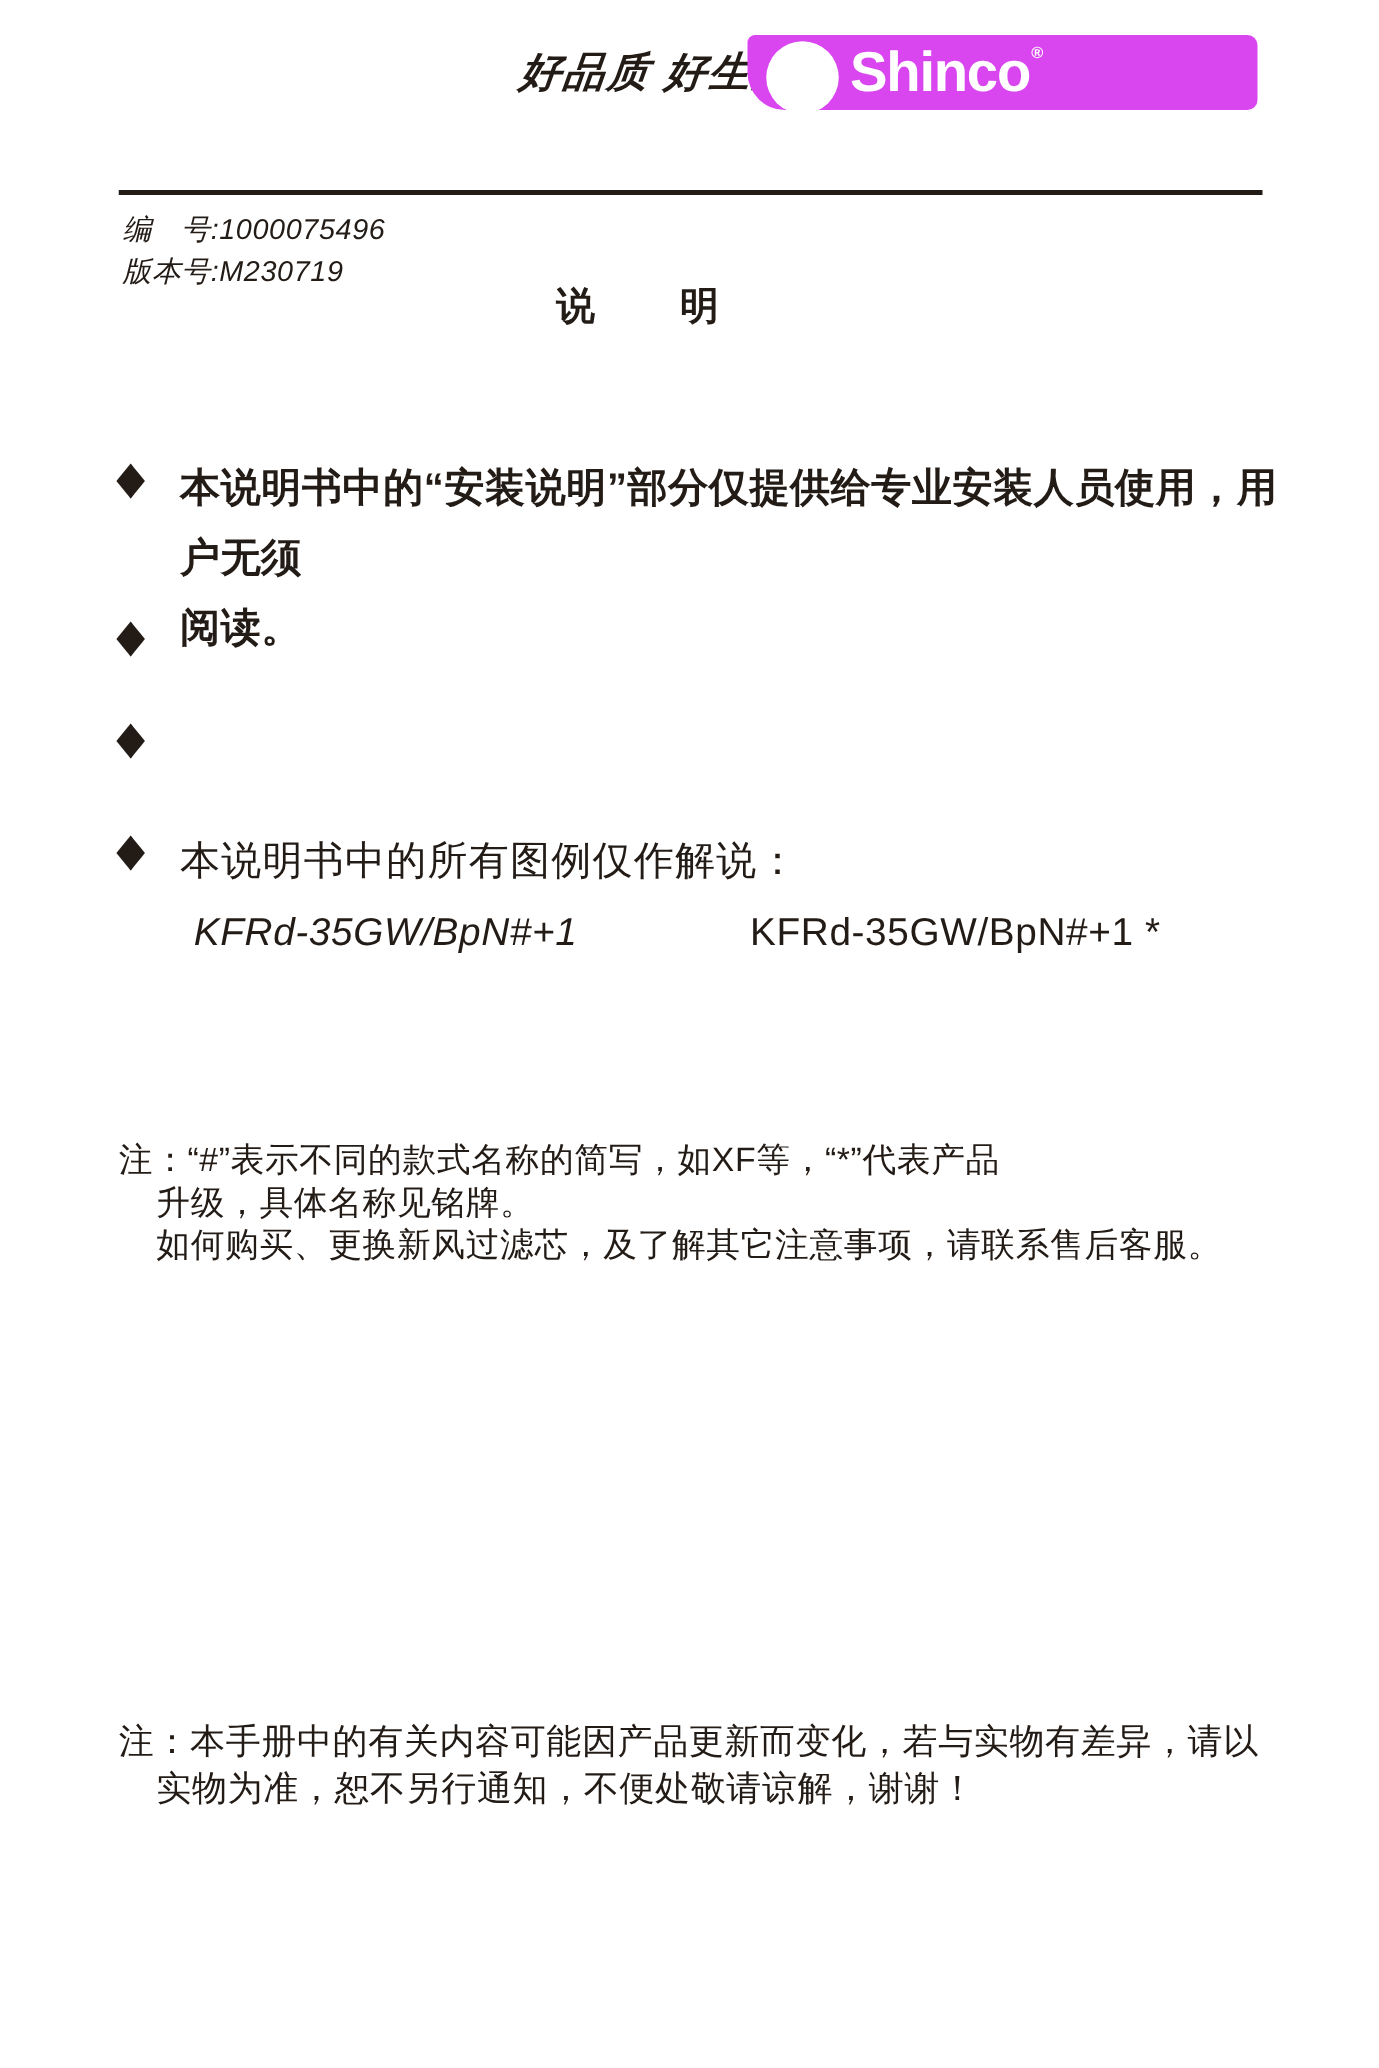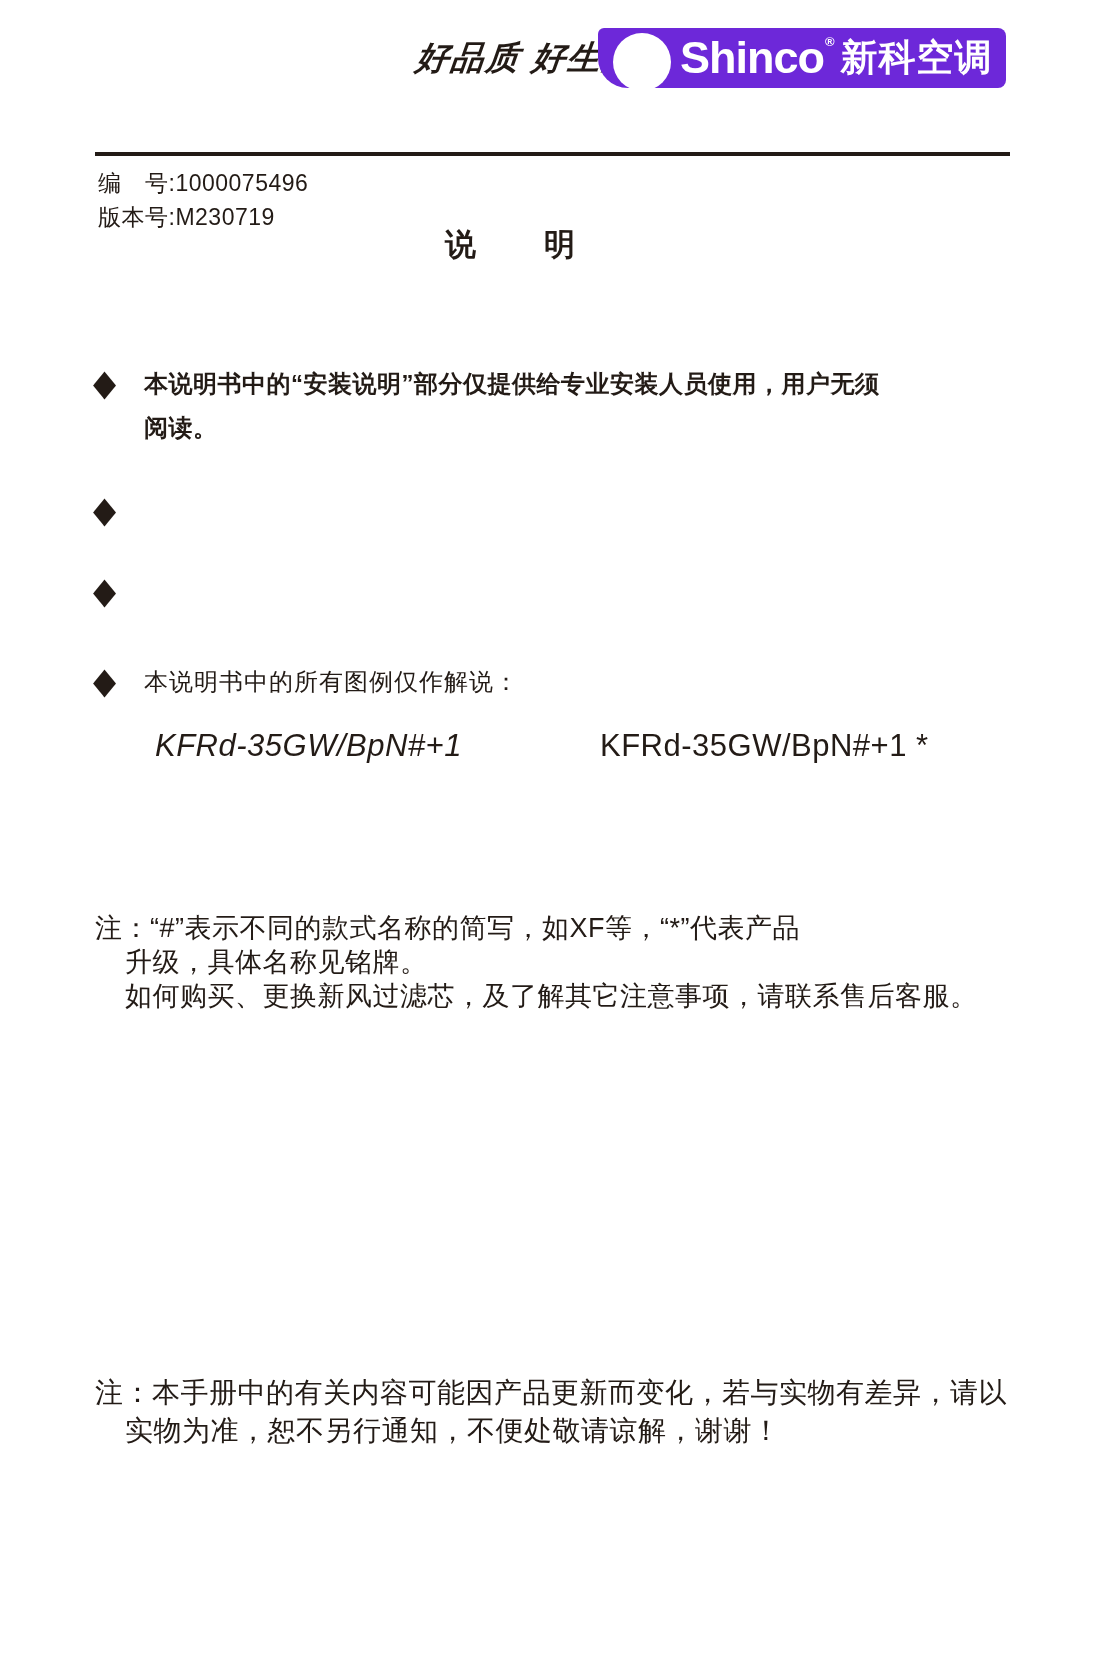--- a/index.html
+++ b/index.html
@@ -22,21 +22,21 @@
     font-size: 33px; line-height: 44px;
     font-weight: 900; font-style: italic;
     transform: skewX(-6deg);
     letter-spacing: 2px;
     color: #231b16;
     white-space: nowrap;
   }
   .logo-box {
     position: absolute; left: 598px; top: 28px;
     width: 408px; height: 60px;
-    background: #6d28d9;
+    background: #d946ef;
     border-radius: 6px 8px 8px 30px;
   }
   .logo-notch {
     position: absolute; left: 15px; top: 5px;
     width: 58px; height: 58px;
     border-radius: 50%;
     background: #ffffff;
     z-index: 1;
   }
   .logo-text {
@@ -60,21 +60,21 @@
   .divider {
     position: absolute; left: 95px; top: 152px;
     width: 915px; height: 4px; background: #231b16;
   }
 
   
   .doc-info {
     position: absolute; left: 98px; top: 166px;
     font-size: 23px; line-height: 34px; letter-spacing: 0.5px;
   }
-  .doc-info .row { white-space: nowrap; }
+  .doc-info .row { white-space: nowrap; font-style: italic; }
 
   
   .doc-title {
     position: absolute; left: 445px; top: 226px;
     width: 130px;
     display: flex; justify-content: space-between;
     font-size: 31px; font-weight: 700; line-height: 37px;
   }
 
   
@@ -84,21 +84,21 @@
     width: 950px;
   }
   .diamond {
     flex: 0 0 30px;
     font-size: 30px; line-height: 41px;
     transform: scaleY(1.22);
     color: #231b16;
     margin-right: 21px;
   }
   .bullet-text {
-    font-size: 24px; line-height: 44px;
+    font-size: 32px; line-height: 56px;
     letter-spacing: 1px;
     white-space: pre-line;
     max-width: 880px;
   }
   .b-bold .bullet-text { font-weight: 700; letter-spacing: 0.5px; }
   .bullet-1 { top: 362px; }
   .bullet-2 { top: 489px; }
   .bullet-3 { top: 570px; }
   .bullet-4 { top: 660px; }
 
@@ -125,21 +125,20 @@
 
 <div class="page">
 
   <div class="slogan">好品质 好生活</div>
 
   <div class="logo-box">
     <div class="logo-notch"></div>
     <div class="logo-text">
       <span class="logo-brand">Shinco</span>
       <span class="logo-reg">®</span>
-      <span class="logo-brand-cn">新科空调</span>
     </div>
   </div>
 
   <div class="divider"></div>
 
   <div class="doc-info">
     <div class="row">
       <span>编　号:</span><span>1000075496</span>
     </div>
     <div class="row">

